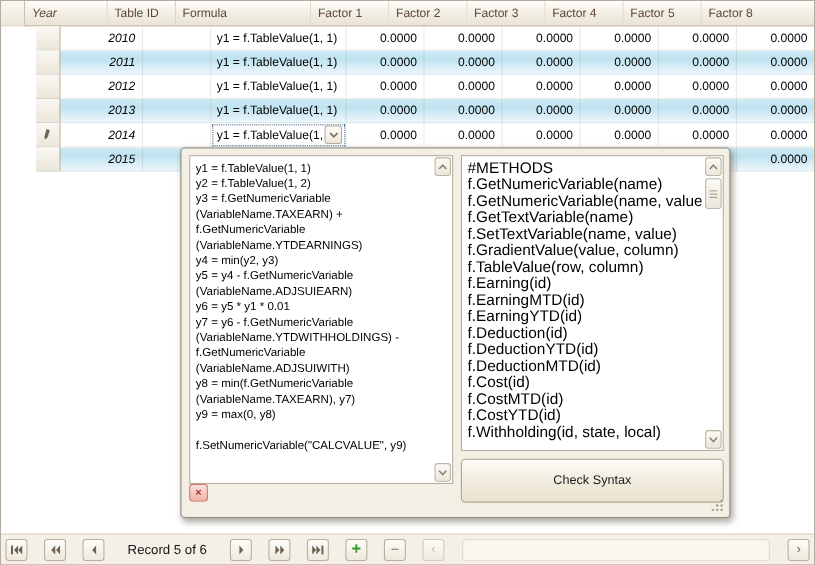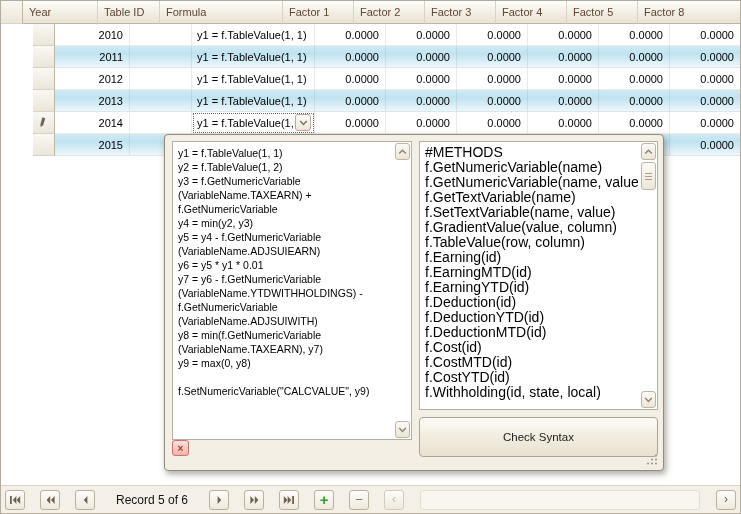--- a/index.html
+++ b/index.html
@@ -17,21 +17,21 @@
            background:linear-gradient(#faf8f4,#ece6d9);
            border-right:1px solid #bdb4a1;border-bottom:1px solid #d9d3c5;
            display:flex;align-items:center;justify-content:center;}
   .dcell{box-sizing:border-box;font-size:11px;color:#000;padding-top:5px;
          border-right:1px solid rgba(140,140,130,.18);border-bottom:1px solid #eeece4;
          overflow:hidden;white-space:nowrap;}
   .alt .dcell{border-bottom:1px solid rgba(120,150,165,.18);}
   .alt{background:linear-gradient(180deg,#cfeaf5 0%,#bfe3f0 35%,#e9f5fa 90%,#f3fafc 100%);}
   .num{text-align:right;padding-right:6px;}
   .txt{padding-left:5px;}
-  .c-year{width:75px;flex:0 0 75px;}
+  .c-year{width:75px;flex:0 0 75px;font-style:italic;}
   .c-tid{width:62px;flex:0 0 62px;}
   .c-form{width:123px;flex:0 0 123px;}
   .c-f{width:71px;flex:0 0 71px;}
   .c-f6{flex:1 1 auto;border-right:none;}
   .editcell{position:relative;background:#fff;padding-top:0;display:flex;align-items:center;
             outline:1px dotted #4a6e96;outline-offset:-2px;}
   .editcell span{padding-left:5px;}
   .combo-btn{position:absolute;right:3px;top:2px;width:16px;height:17px;box-sizing:border-box;
              border:1px solid #b4ab99;border-radius:3px;
              background:linear-gradient(#fcfbf8,#eee8da);
@@ -192,20 +192,21 @@
 
   <div class="popup">
 
     <div class="codebox">
       <div class="codelines">
         <div>y1 = f.TableValue(1, 1)</div>
         <div>y2 = f.TableValue(1, 2)</div>
         <div>y3 = f.GetNumericVariable</div>
         <div>(VariableName.TAXEARN) +</div>
         <div>f.GetNumericVariable</div>
+        <div>(VariableName.YTDEARNINGS)</div>
         <div>y4 = min(y2, y3)</div>
         <div>y5 = y4 - f.GetNumericVariable</div>
         <div>(VariableName.ADJSUIEARN)</div>
         <div>y6 = y5 * y1 * 0.01</div>
         <div>y7 = y6 - f.GetNumericVariable</div>
         <div>(VariableName.YTDWITHHOLDINGS) -</div>
         <div>f.GetNumericVariable</div>
         <div>(VariableName.ADJSUIWITH)</div>
         <div>y8 = min(f.GetNumericVariable</div>
         <div>(VariableName.TAXEARN), y7)</div>

